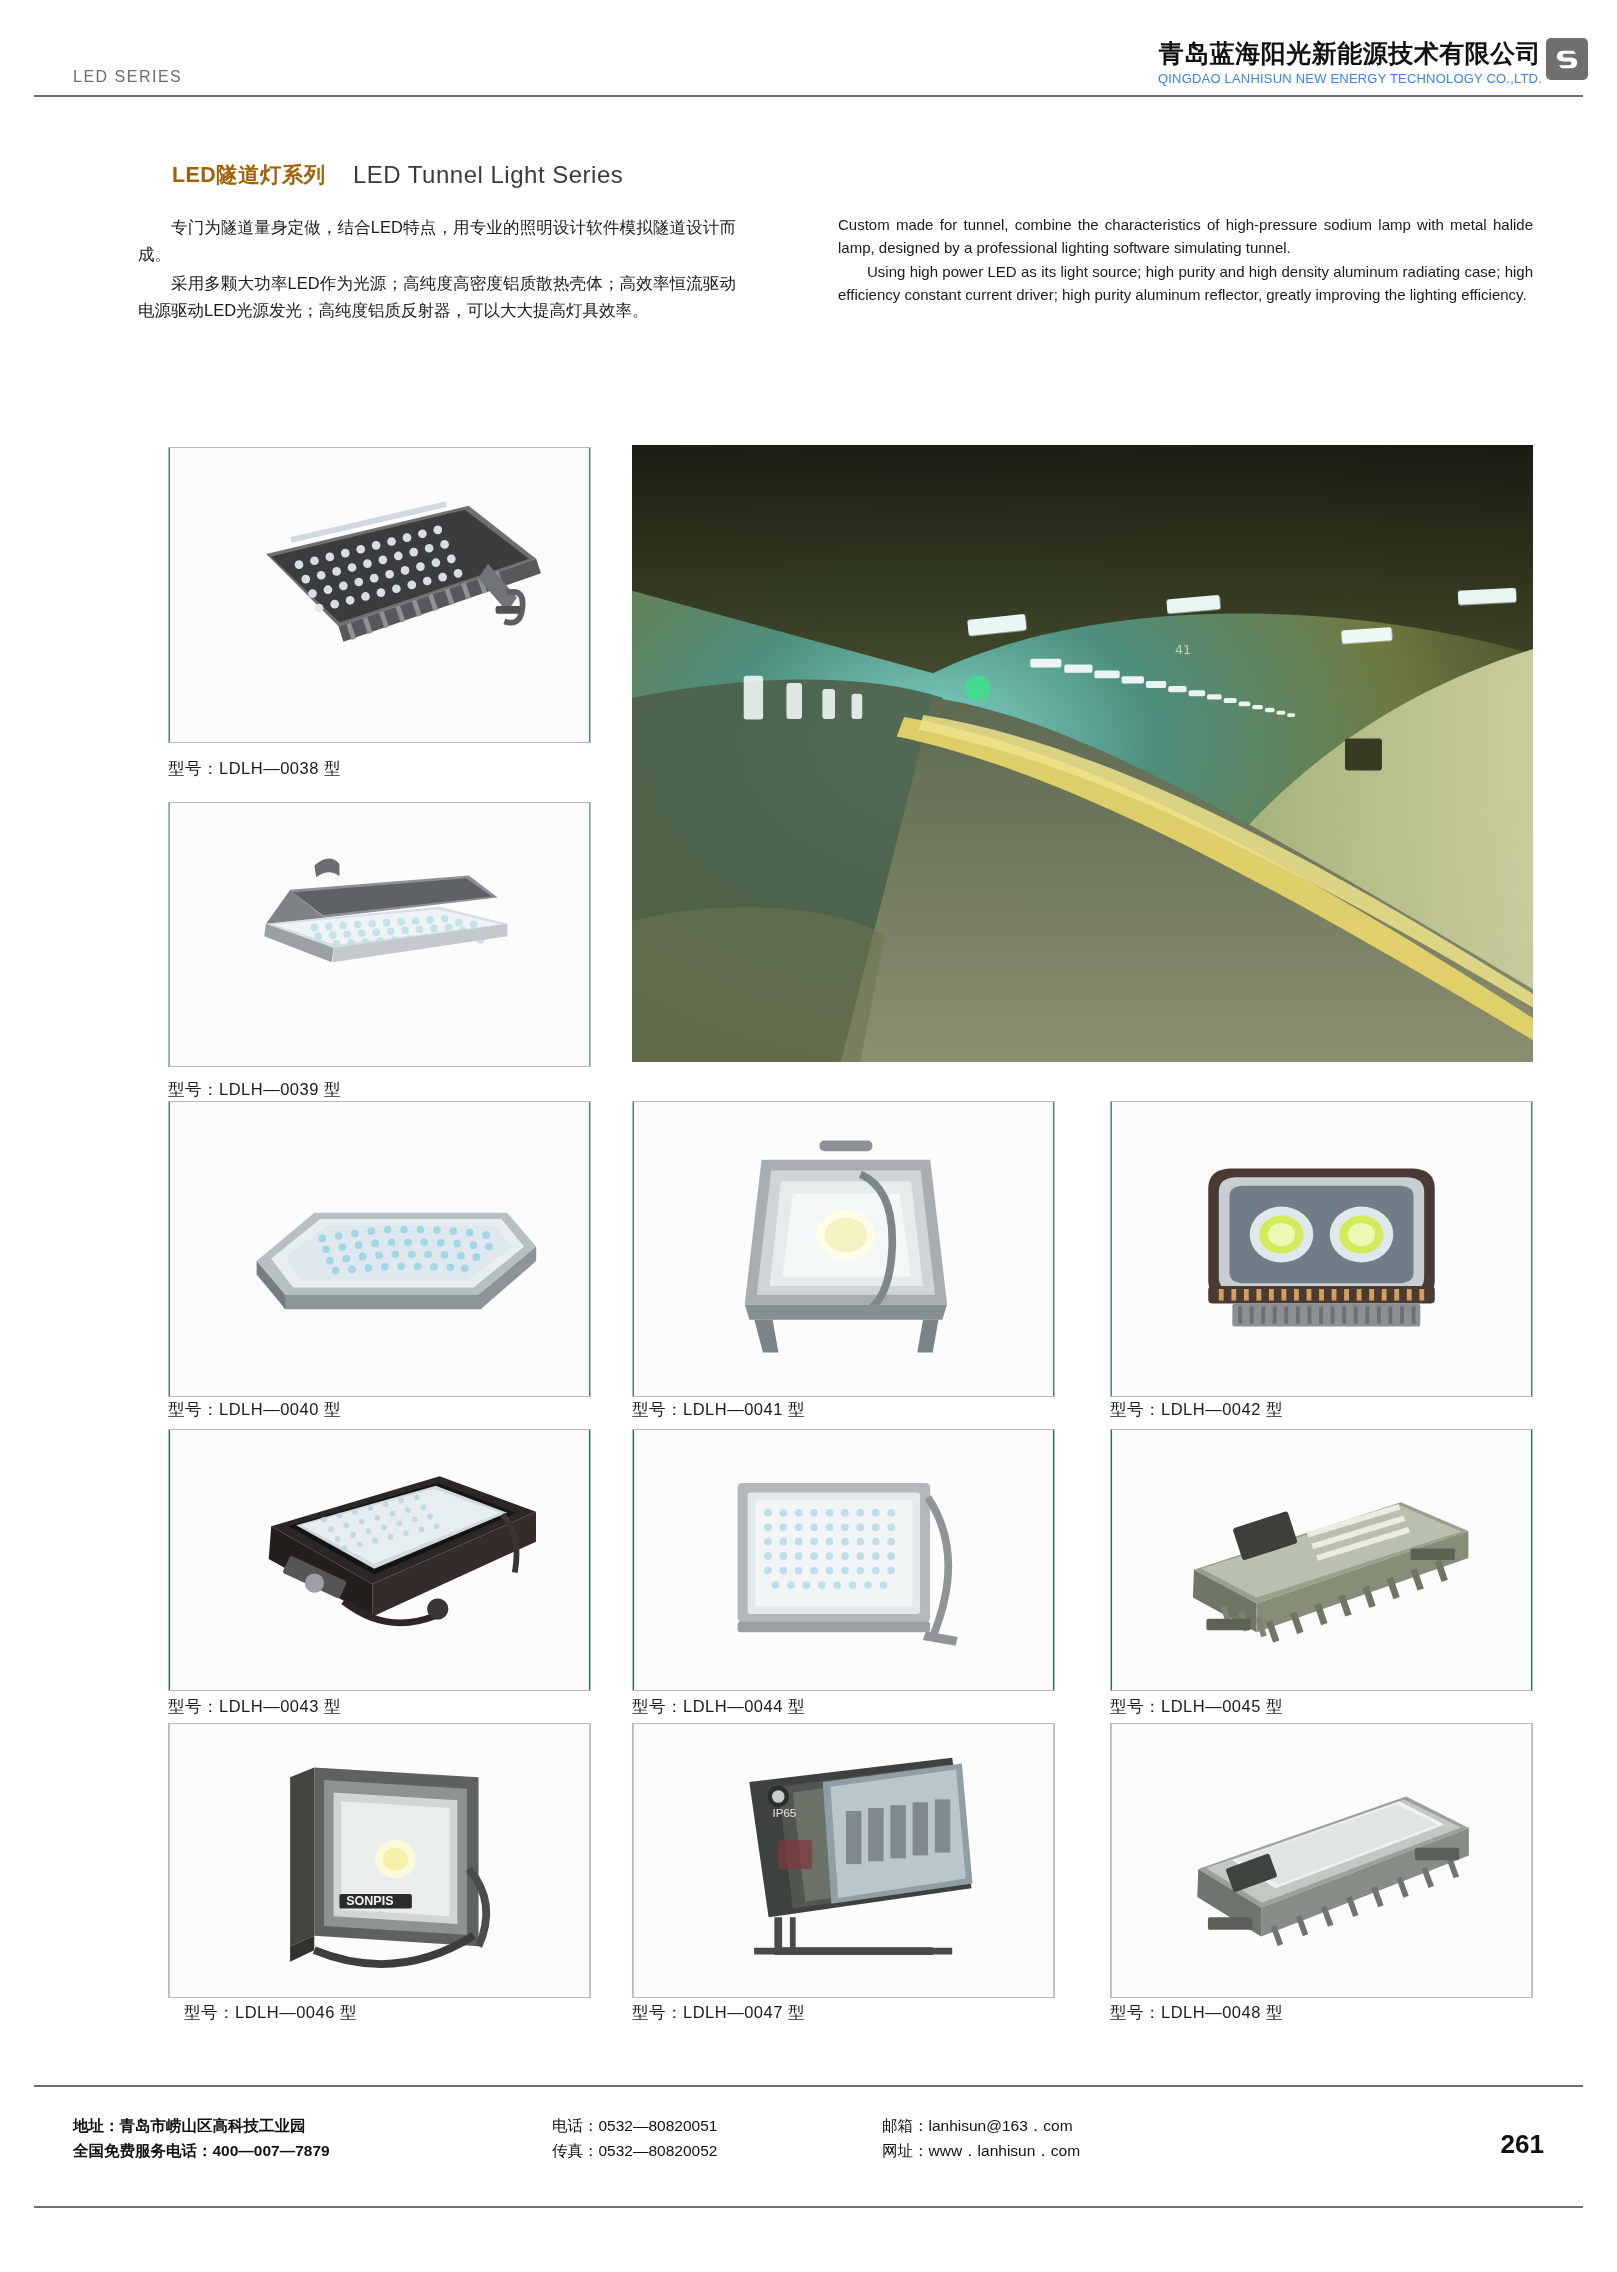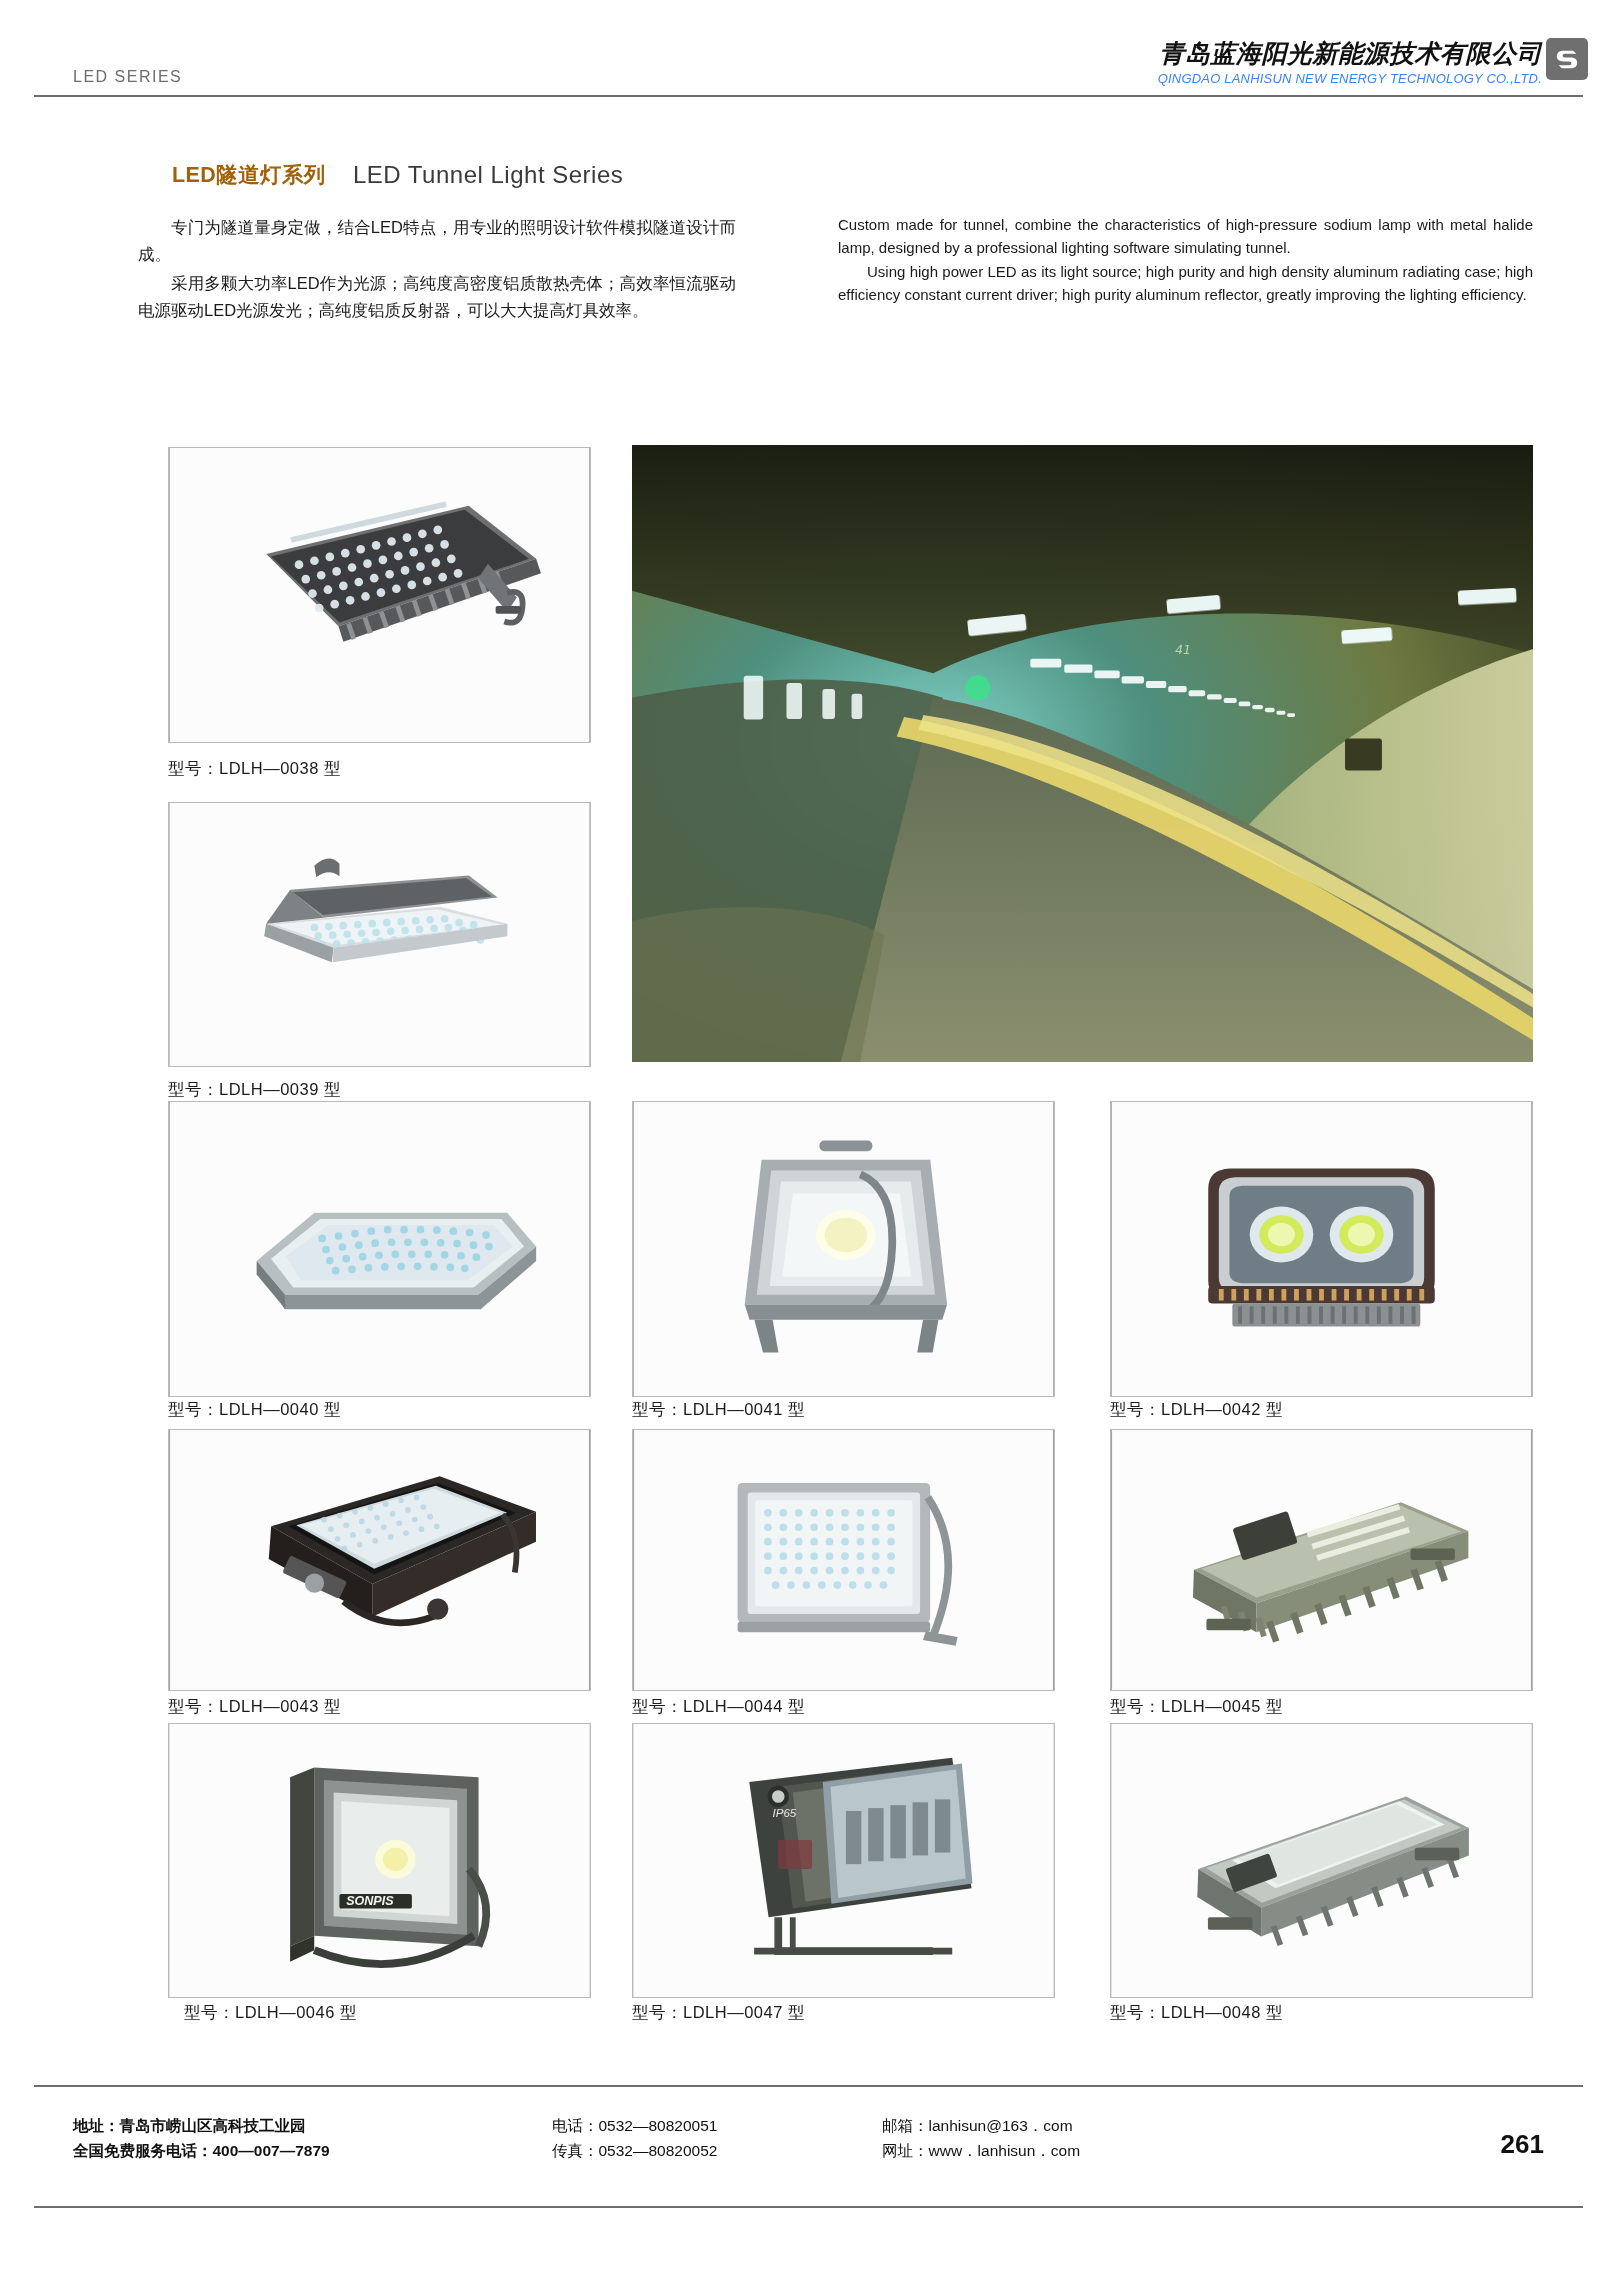--- a/index.html
+++ b/index.html
@@ -36,22 +36,21 @@
     top: 68px;
     font-size: 16px;
     letter-spacing: 1.5px;
     color: #6d6d6d;
     font-weight: normal;
   }
   .header-right {
     position: absolute;
     right: 75px;
     top: 39px;
-    text-align: right;
-    font-style: italic;
+    text-align: center;
   }
   .company-cn {
     font-size: 25px;
     font-weight: bold;
     color: #111;
     letter-spacing: 0.5px;
     line-height: 1.15;
   }
   .company-en {
     font-size: 13px;
@@ -127,24 +126,23 @@
     color: #1a1a1a;
     text-align: justify;
   }
   .intro-en p { margin: 0 0 1.9px 0; }
   .intro-en p.indent { text-indent: 29px; }
 
   
   .frame {
     position: absolute;
     border: 1px solid #b9b9b9;
-    background: #a3a3a3;
+    background: #0f766e;
     box-sizing: border-box;
     overflow: hidden;
-    font-style: italic;
   }
   .caption {
     position: absolute;
     font-size: 16.5px;
     color: #1a1a1a;
     letter-spacing: 0.5px;
     white-space: nowrap;
   }
 
   

